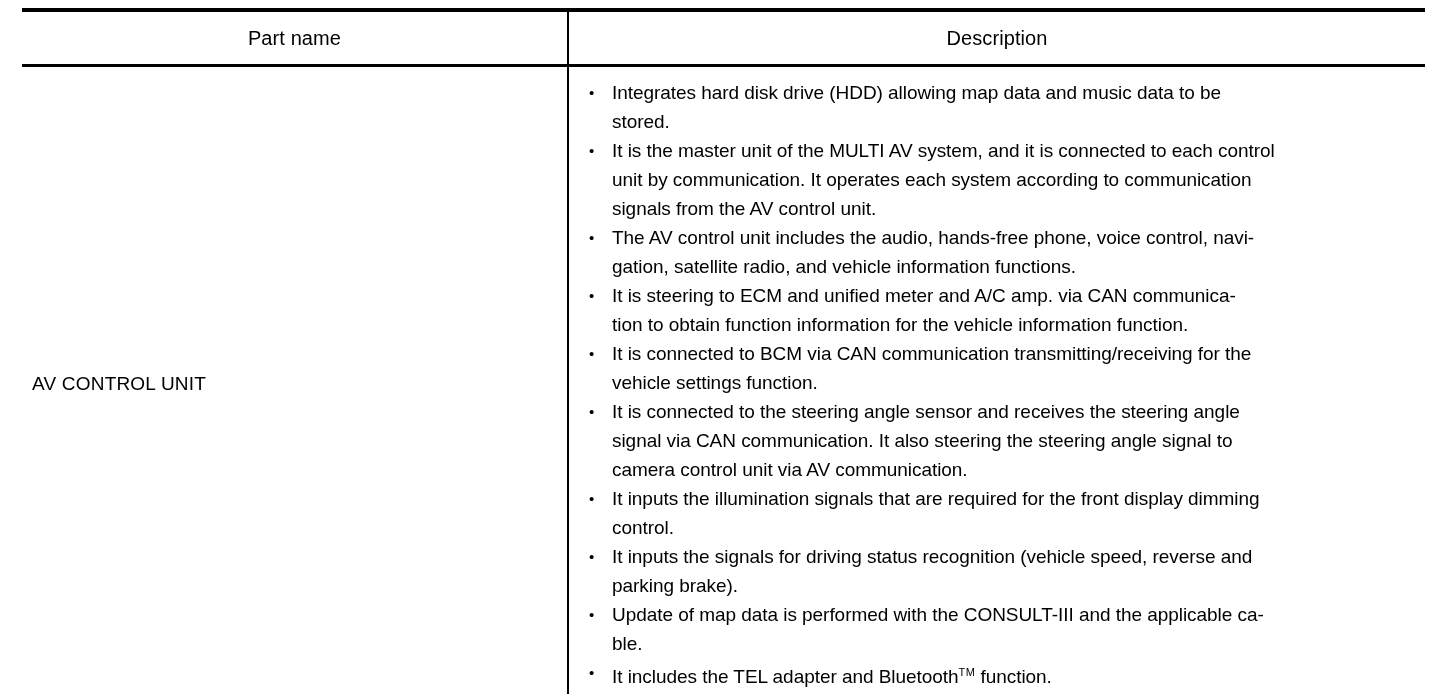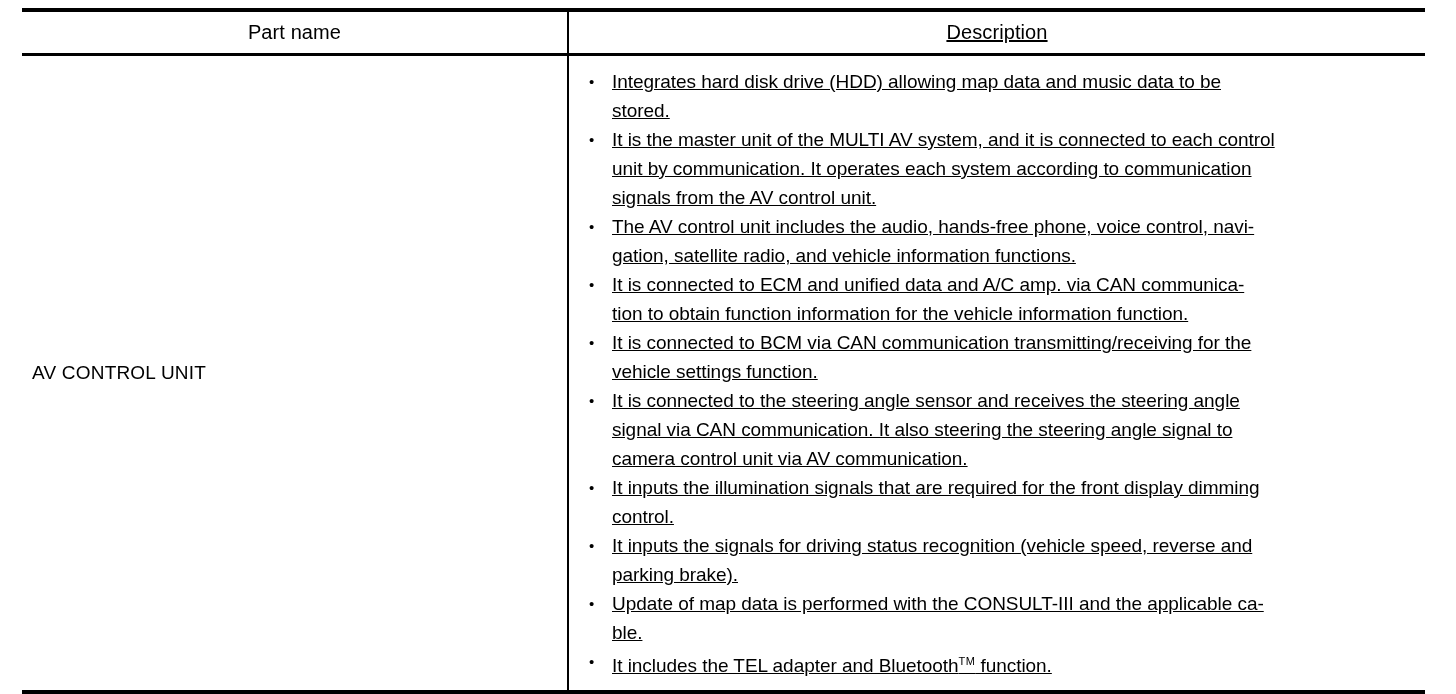--- a/index.html
+++ b/index.html
@@ -55,27 +55,26 @@
   
   .col-part {
     width: 547px;
     flex: 0 0 547px;
     border-right: 2px solid #000000;
     box-sizing: border-box;
   }
   .col-desc {
     flex: 1 1 auto;
     box-sizing: border-box;
-    text-decoration: underline;
   }
 
   
   .head-row .col-part,
   .head-row .col-desc {
-    height: 41px;
+    height: 52px;
     display: flex;
     align-items: center;
     justify-content: center;
   }
   .head-cell-text {
     font-size: 20px;
     letter-spacing: 0.1px;
     white-space: nowrap;
   }
 
@@ -166,21 +165,21 @@
               <span class="bline">unit by communication. It operates each system according to communication</span>
               <span class="bline">signals from the AV control unit.</span>
             </li>
             <li class="bullet">
               <span class="bullet-marker">•</span>
               <span class="bline">The AV control unit includes the audio, hands-free phone, voice control, navi-</span>
               <span class="bline">gation, satellite radio, and vehicle information functions.</span>
             </li>
             <li class="bullet">
               <span class="bullet-marker">•</span>
-              <span class="bline">It is connected to ECM and unified data and A/C amp. via CAN communica-</span>
+              <span class="bline">It is steering to ECM and unified meter and A/C amp. via CAN communica-</span>
               <span class="bline">tion to obtain function information for the vehicle information function.</span>
             </li>
             <li class="bullet">
               <span class="bullet-marker">•</span>
               <span class="bline">It is connected to BCM via CAN communication transmitting/receiving for the</span>
               <span class="bline">vehicle settings function.</span>
             </li>
             <li class="bullet">
               <span class="bullet-marker">•</span>
               <span class="bline">It is connected to the steering angle sensor and receives the steering angle</span>

